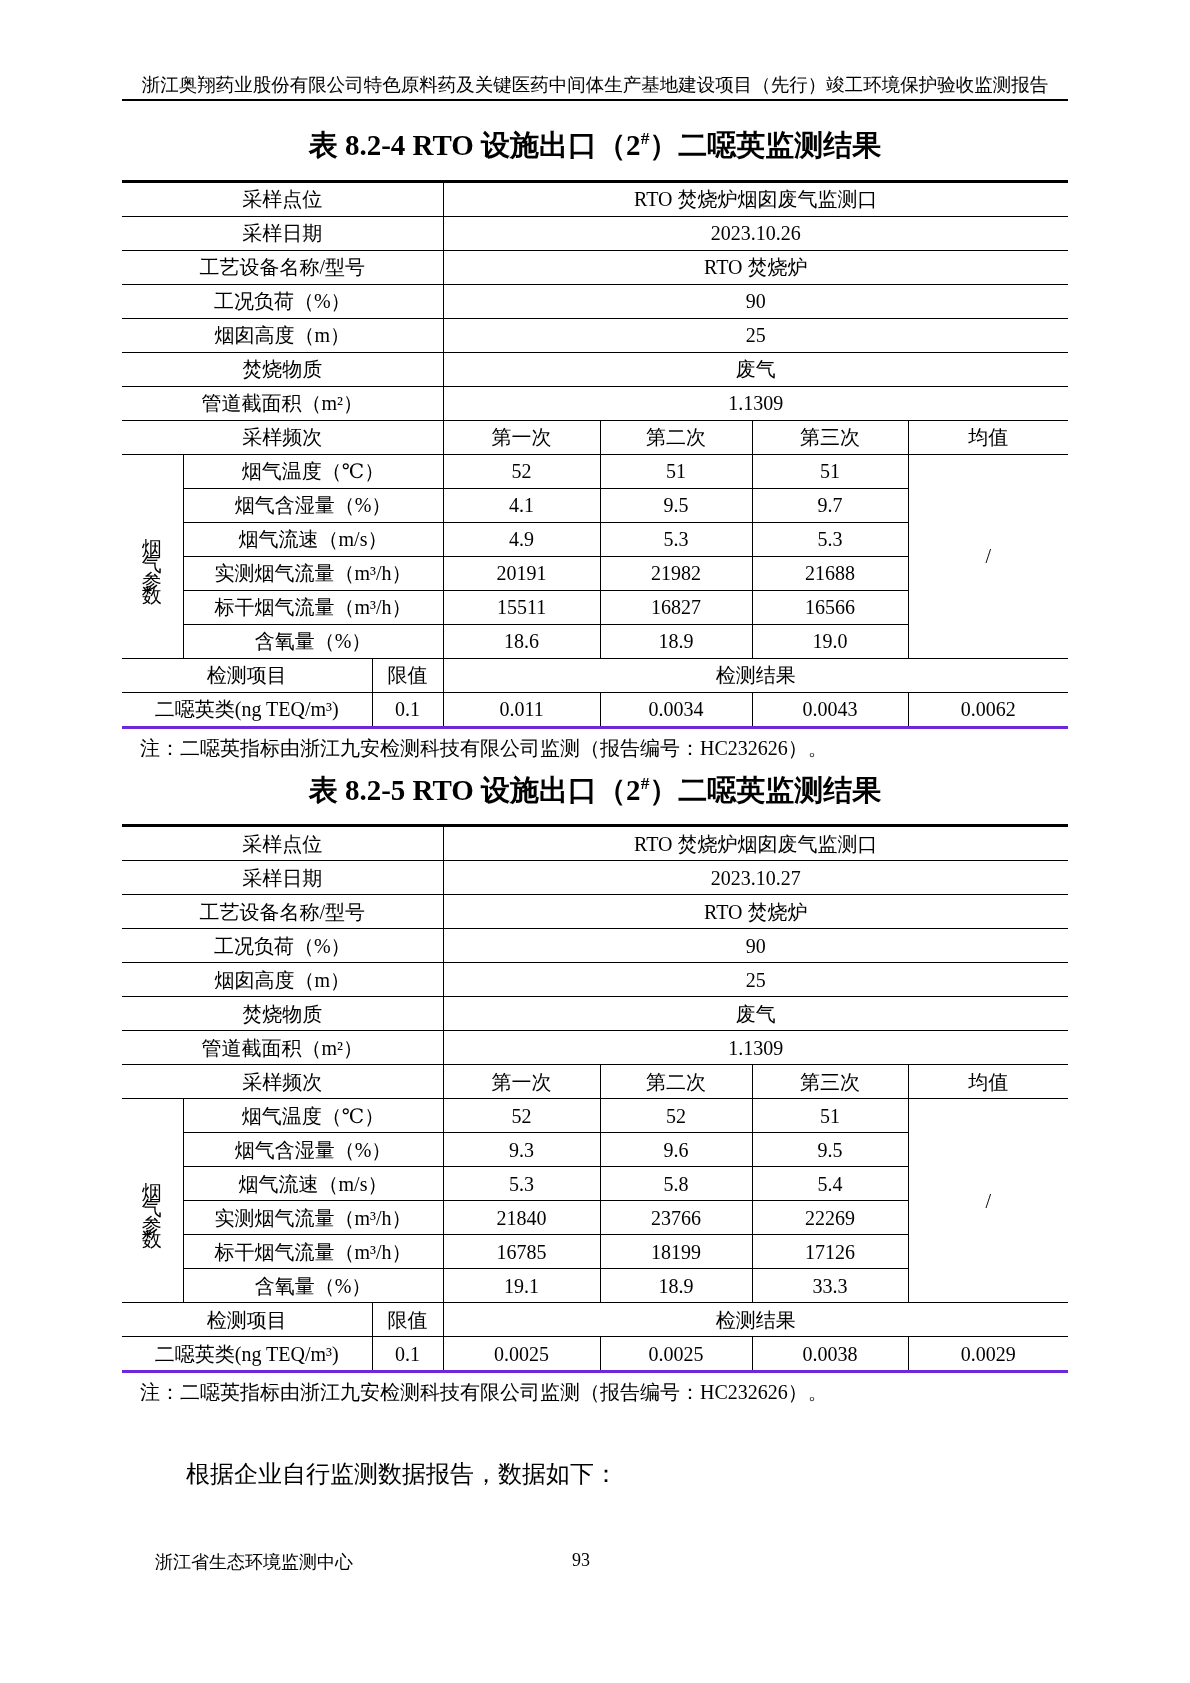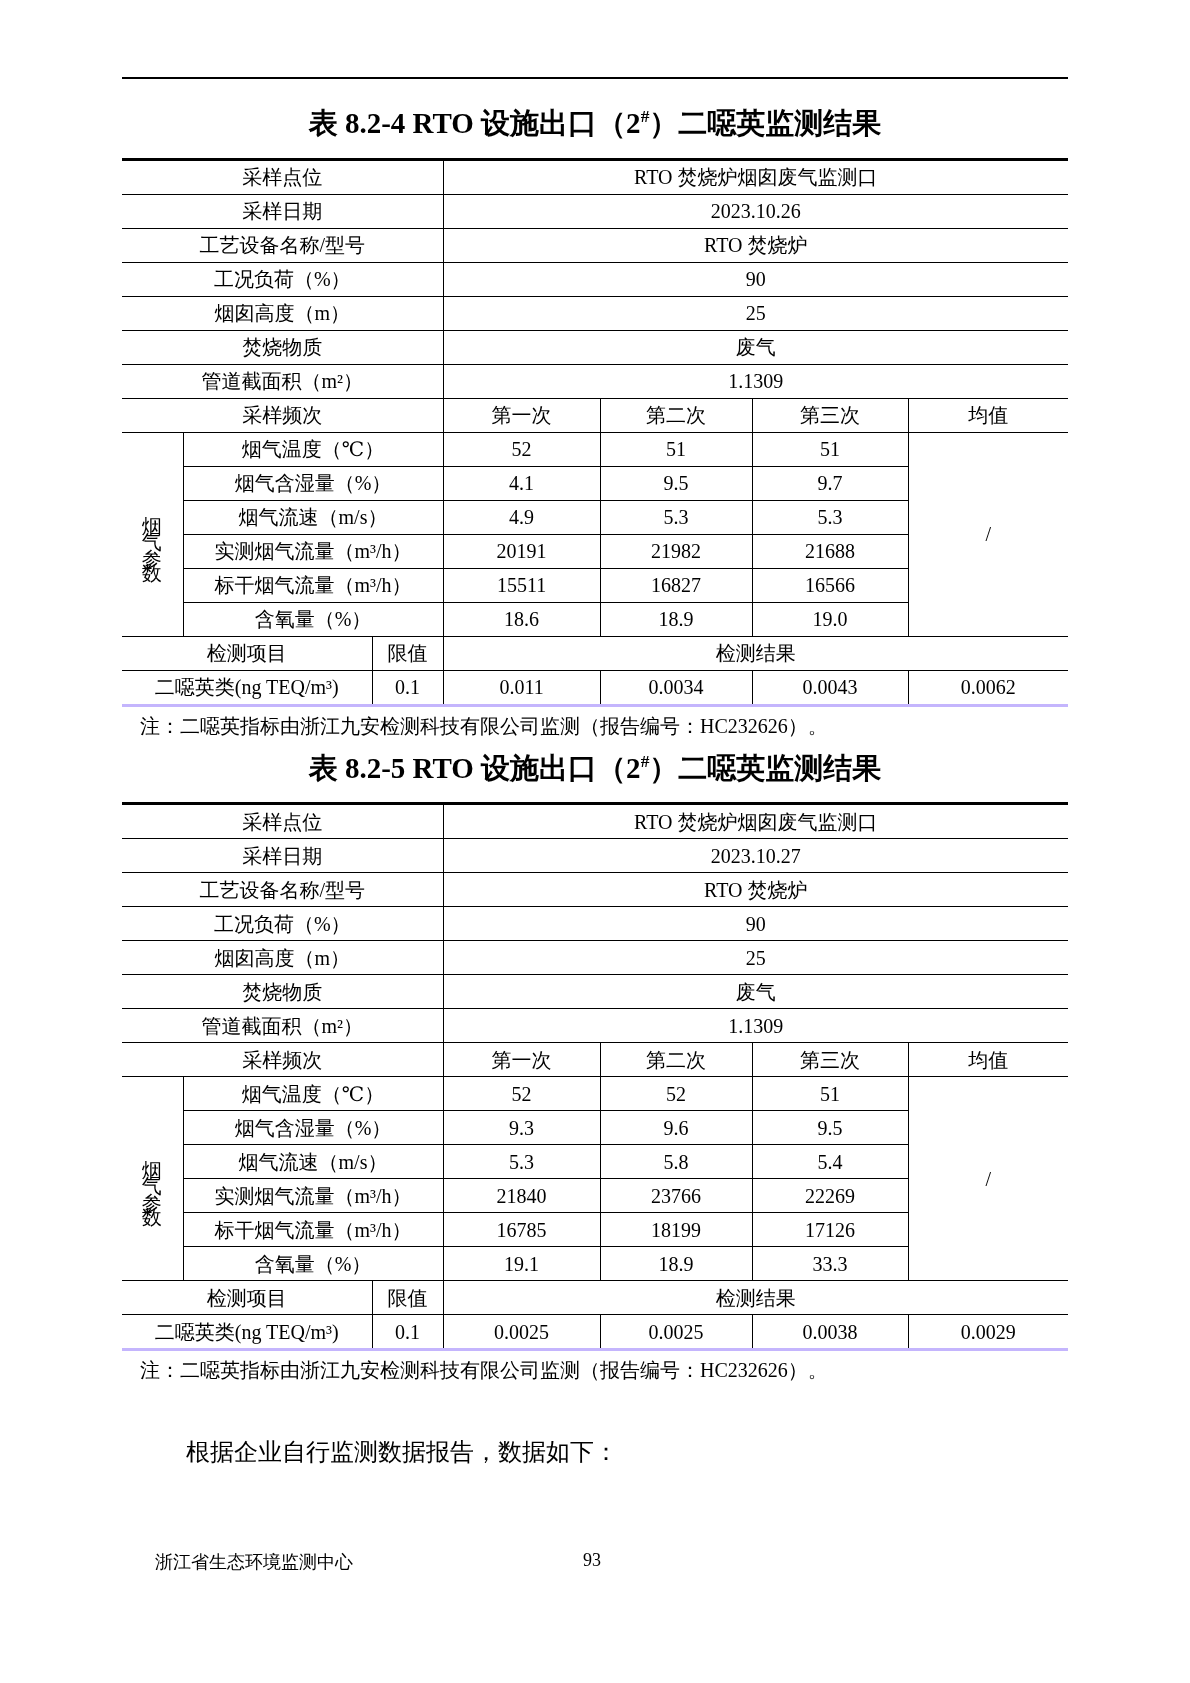--- a/index.html
+++ b/index.html
@@ -21,51 +21,52 @@
   .table-title {
     font-size:29px; font-weight:bold; text-align:center;
     margin:24px 0 5px 0; line-height:26px;
   }
   .table-title.second { margin-top:9px; }
   .table-title sup { font-size:60%; }
 
   
   table.mon {
     border-collapse:collapse; width:946px; table-layout:fixed;
-    border-top:3px solid #000; border-bottom:3px solid #c4b5fd;margin-top:22px;
+    border-top:3px solid #000; border-bottom:3px solid #6d28d9;margin-top:22px;
   }
   table.mon td {
     border:1px solid #000; height:33px; padding:0 2px;
     text-align:center; vertical-align:middle;
     font-size:20px; line-height:24px; overflow:hidden;
   }
   table.mon tr td:first-child { border-left:none; }
   table.mon tr td:last-child  { border-right:none; }
   td.vcell span.vert {
     display:inline-block; writing-mode:vertical-lr; text-orientation:upright;
     letter-spacing:16px; font-size:20px;
   }
 
   .table-note { font-size:20px; line-height:26px; margin:6px 0 0 0; padding-left:18px; }
 
   .body-paragraph { font-size:24px; line-height:30px; margin-top:54px; padding-left:64px; }
 
   
   .doc-footer { position:absolute; top:1550px; left:0; width:942px; height:24px; }
   .footer-org { position:absolute; left:155px; top:0; font-size:18px; }
-  .footer-page { position:absolute; left:12px; top:0; width:1160px; text-align:center; font-size:18px; }
+  .footer-page { position:absolute; left:1px; top:0; width:1160px; text-align:center; font-size:18px; }
 </style>
 </head>
 <body>
 
 <div class="page">
 
   <div class="content">
 
     <div class="doc-header">
+      <div class="header-text">浙江奥翔药业股份有限公司特色原料药及关键医药中间体生产基地建设项目（先行）竣工环境保护验收监测报告</div>
       <div class="header-rule"></div>
     </div>
 
     <div class="table-title"><span>表 8.2-4 RTO 设施出口（2</span><sup>#</sup><span>）二噁英监测结果</span></div>
 
     <table class="mon">
       <colgroup>
         <col style="width:61px">
           <col style="width:189px">
           <col style="width:71px">

